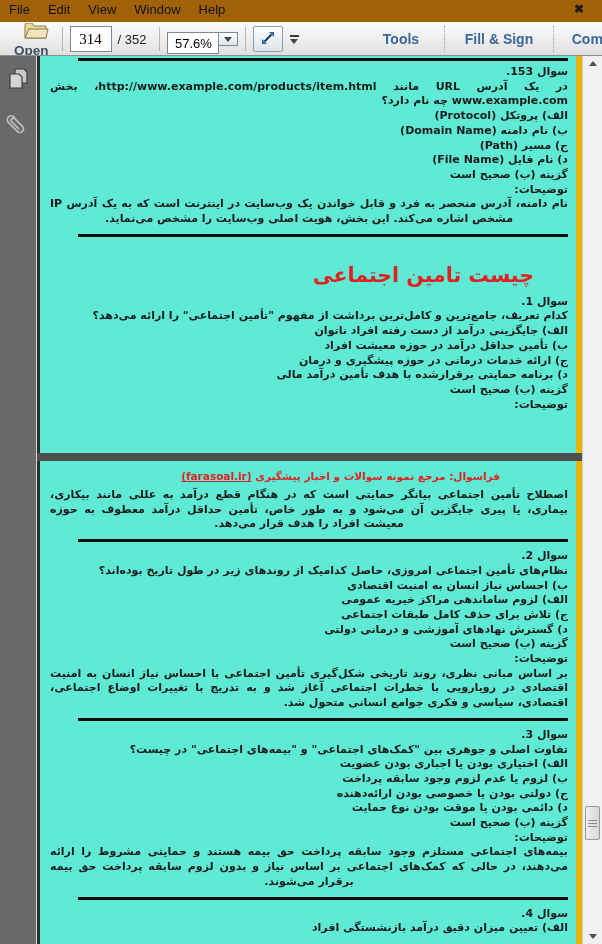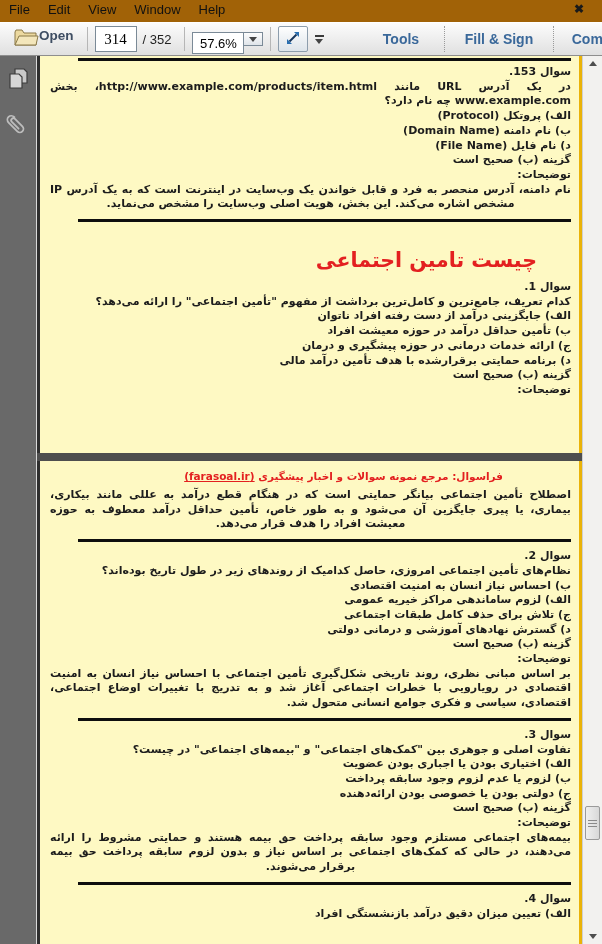--- a/index.html
+++ b/index.html
@@ -12,22 +12,22 @@
              font-size: 13px; color: #111; flex: none; position: relative; }
   .menu-item { padding: 2px 9px; cursor: default; }
   .menu-close { position: absolute; right: 18px; top: 2px; font-size: 12px; color: #1a1a1a;
                 font-weight: bold; cursor: default; }
 
   
   .toolbar { height: 34px; flex: none; background: linear-gradient(#fcfcfc, #e0e0e0);
              border-top: 1px solid #fff; border-bottom: 1px solid #8e8e8e;
              display: flex; align-items: center; position: relative; padding-left: 8px; overflow: hidden; }
   .tb-sep { width: 1px; height: 24px; background: #b6b6b6; margin: 0 7px; flex: none; }
-  .tb-open { display: flex; align-items: flex-start; gap: 0; background: transparent; border: none;
-             padding: 2px 6px; cursor: pointer; }
+  .tb-open { display: flex; align-items: flex-end; gap: 0; background: transparent; border: none;
+             padding: 2px 6px; cursor: pointer; flex-direction: column; }
   .tb-open-label { font-size: 13.5px; font-weight: bold; color: #3f4e63; }
   .num-input { width: 42px; height: 26px; border: 1px solid #7b8a97; background: #fff;
                text-align: center; font-size: 15px; font-family: Liberation Serif, serif; }
   .page-total { font-size: 13px; color: #222; margin: 0 6px; }
   .zoom-combo { display: flex; align-items: stretch; height: 14px; }
   .zoom-input { width: 52px; height: 22px; border: 1px solid #7b8a97; background: #fff;
                 text-align: center; font-size: 13px; font-family: "Liberation Sans", sans-serif; }
   .zoom-drop { width: 19px; border: 1px solid #7b8a97; border-left: none;
                background: linear-gradient(#fdfdfd, #dfe4e9); display: flex; align-items: center;
                justify-content: center; cursor: pointer; }
@@ -48,21 +48,21 @@
   .dot-sep { width: 1px; height: 26px; border-left: 1px dotted #9a9a9a; flex: none; }
 
   
   .main { flex: 1; display: flex; overflow: hidden; }
   .left-rail { width: 37px; background: #696969; border-right: 1px solid #d9d9d9; flex: none;
                display: flex; flex-direction: column; align-items: center; padding-top: 10px; gap: 18px; }
   .rail-btn { width: 26px; height: 28px; background: transparent; border: none; cursor: pointer;
               display: flex; align-items: center; justify-content: center; }
 
   .doc-scroll { flex: 1; background: #4e4e4e; display: flex; flex-direction: column; overflow: hidden; }
-  .page { background: #fef9c3; border-left: 3px solid #2e2e2e; border-right: 3px solid #eab308;
+  .page { background: #5eead4; border-left: 3px solid #2e2e2e; border-right: 6px solid #eab308;
           overflow: hidden; direction: rtl; padding: 1px 8px 0 10px;
           font-family: "DejaVu Sans", sans-serif; font-weight: bold; color: #1c1c1c; }
   .page-1 { height: 397px; flex: none; }
   .page-gap { height: 8px; flex: none; background: #4e4e4e; }
   .page-2 { flex: 1; }
 
   .doc-line, .doc-para { font-size: 11px; line-height: 14.7px; text-align: right; }
   .doc-para { text-align: justify; text-align-last: right; }
   .doc-para.exp-center { text-align-last: center; }
   .doc-hr { border-top: 3px solid #0e0e0e; margin: 7px 0 7px 28px; }
@@ -169,20 +169,21 @@
       </button>
     </div>
 
     <div class="doc-scroll">
       <div class="page page-1">
           <div class="doc-hr top"></div>
           <div class="doc-line">سوال 153.</div>
           <div class="doc-para">در یک آدرس URL مانند http://www.example.com/products/item.html، بخش www.example.com چه نام دارد؟</div>
           <div class="doc-line">الف) پروتکل (Protocol)</div>
           <div class="doc-line">ب) نام دامنه (Domain Name)</div>
+          <div class="doc-line">ج) مسیر (Path)</div>
           <div class="doc-line">د) نام فایل (File Name)</div>
           <div class="doc-line">گزینه (ب) صحیح است</div>
           <div class="doc-line">توضیحات:</div>
           <div class="doc-para exp-center">نام دامنه، آدرس منحصر به فرد و قابل خواندن یک وب‌سایت در اینترنت است که به یک آدرس IP مشخص اشاره می‌کند. این بخش، هویت اصلی وب‌سایت را مشخص می‌نماید.</div>
           <div class="doc-hr"></div>
           <div class="doc-heading">چیست تامین اجتماعی</div>
           <div class="doc-line">سوال 1.</div>
           <div class="doc-para">کدام تعریف، جامع‌ترین و کامل‌ترین برداشت از مفهوم "تأمین اجتماعی" را ارائه می‌دهد؟</div>
           <div class="doc-line">الف) جایگزینی درآمد از دست رفته افراد ناتوان</div>
           <div class="doc-line">ب) تأمین حداقل درآمد در حوزه معیشت افراد</div>
@@ -204,20 +205,21 @@
           <div class="doc-line">د) گسترش نهادهای آموزشی و درمانی دولتی</div>
           <div class="doc-line">گزینه (ب) صحیح است</div>
           <div class="doc-line">توضیحات:</div>
           <div class="doc-para">بر اساس مبانی نظری، روند تاریخی شکل‌گیری تأمین اجتماعی با احساس نیاز انسان به امنیت اقتصادی در رویارویی با خطرات اجتماعی آغاز شد و به تدریج با تغییرات اوضاع اجتماعی، اقتصادی، سیاسی و فکری جوامع انسانی متحول شد.</div>
           <div class="doc-hr"></div>
           <div class="doc-line">سوال 3.</div>
           <div class="doc-para">تفاوت اصلی و جوهری بین "کمک‌های اجتماعی" و "بیمه‌های اجتماعی" در چیست؟</div>
           <div class="doc-line">الف) اختیاری بودن یا اجباری بودن عضویت</div>
           <div class="doc-line">ب) لزوم یا عدم لزوم وجود سابقه پرداخت</div>
           <div class="doc-line">ج) دولتی بودن یا خصوصی بودن ارائه‌دهنده</div>
+          <div class="doc-line">د) دائمی بودن یا موقت بودن نوع حمایت</div>
           <div class="doc-line">گزینه (ب) صحیح است</div>
           <div class="doc-line">توضیحات:</div>
           <div class="doc-para exp-center">بیمه‌های اجتماعی مستلزم وجود سابقه پرداخت حق بیمه هستند و حمایتی مشروط را ارائه می‌دهند، در حالی که کمک‌های اجتماعی بر اساس نیاز و بدون لزوم سابقه پرداخت حق بیمه برقرار می‌شوند.</div>
           <div class="doc-hr"></div>
           <div class="doc-line">سوال 4.</div>
           <div class="doc-line">الف) تعیین میزان دقیق درآمد بازنشستگی افراد</div>
         </div>
     </div>
 
     <div class="vscroll">

